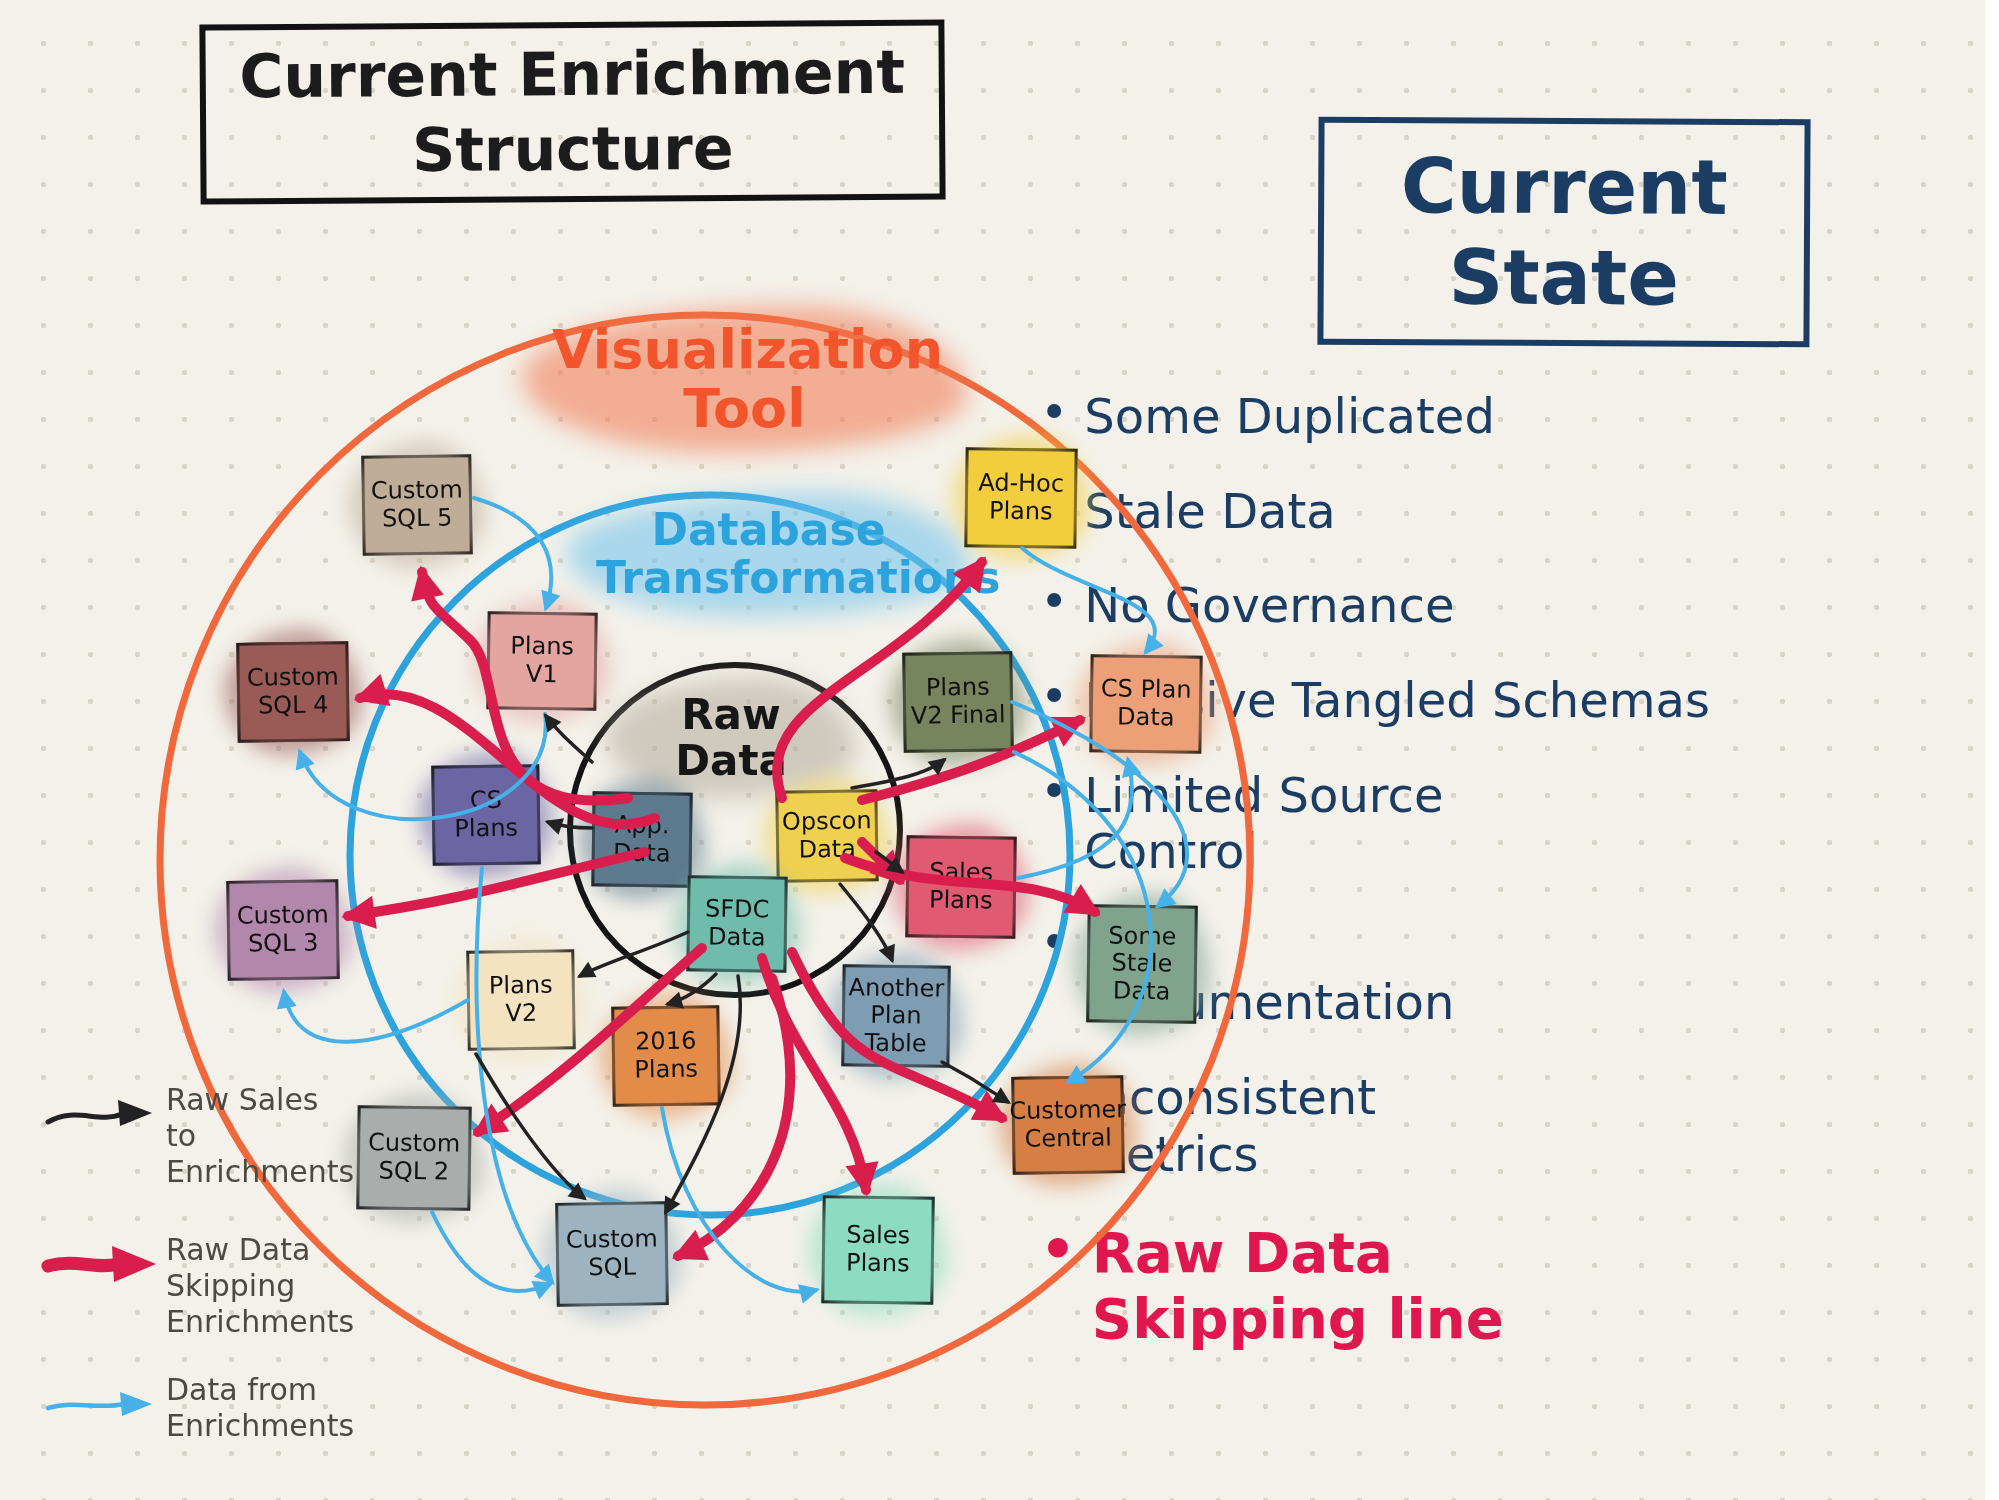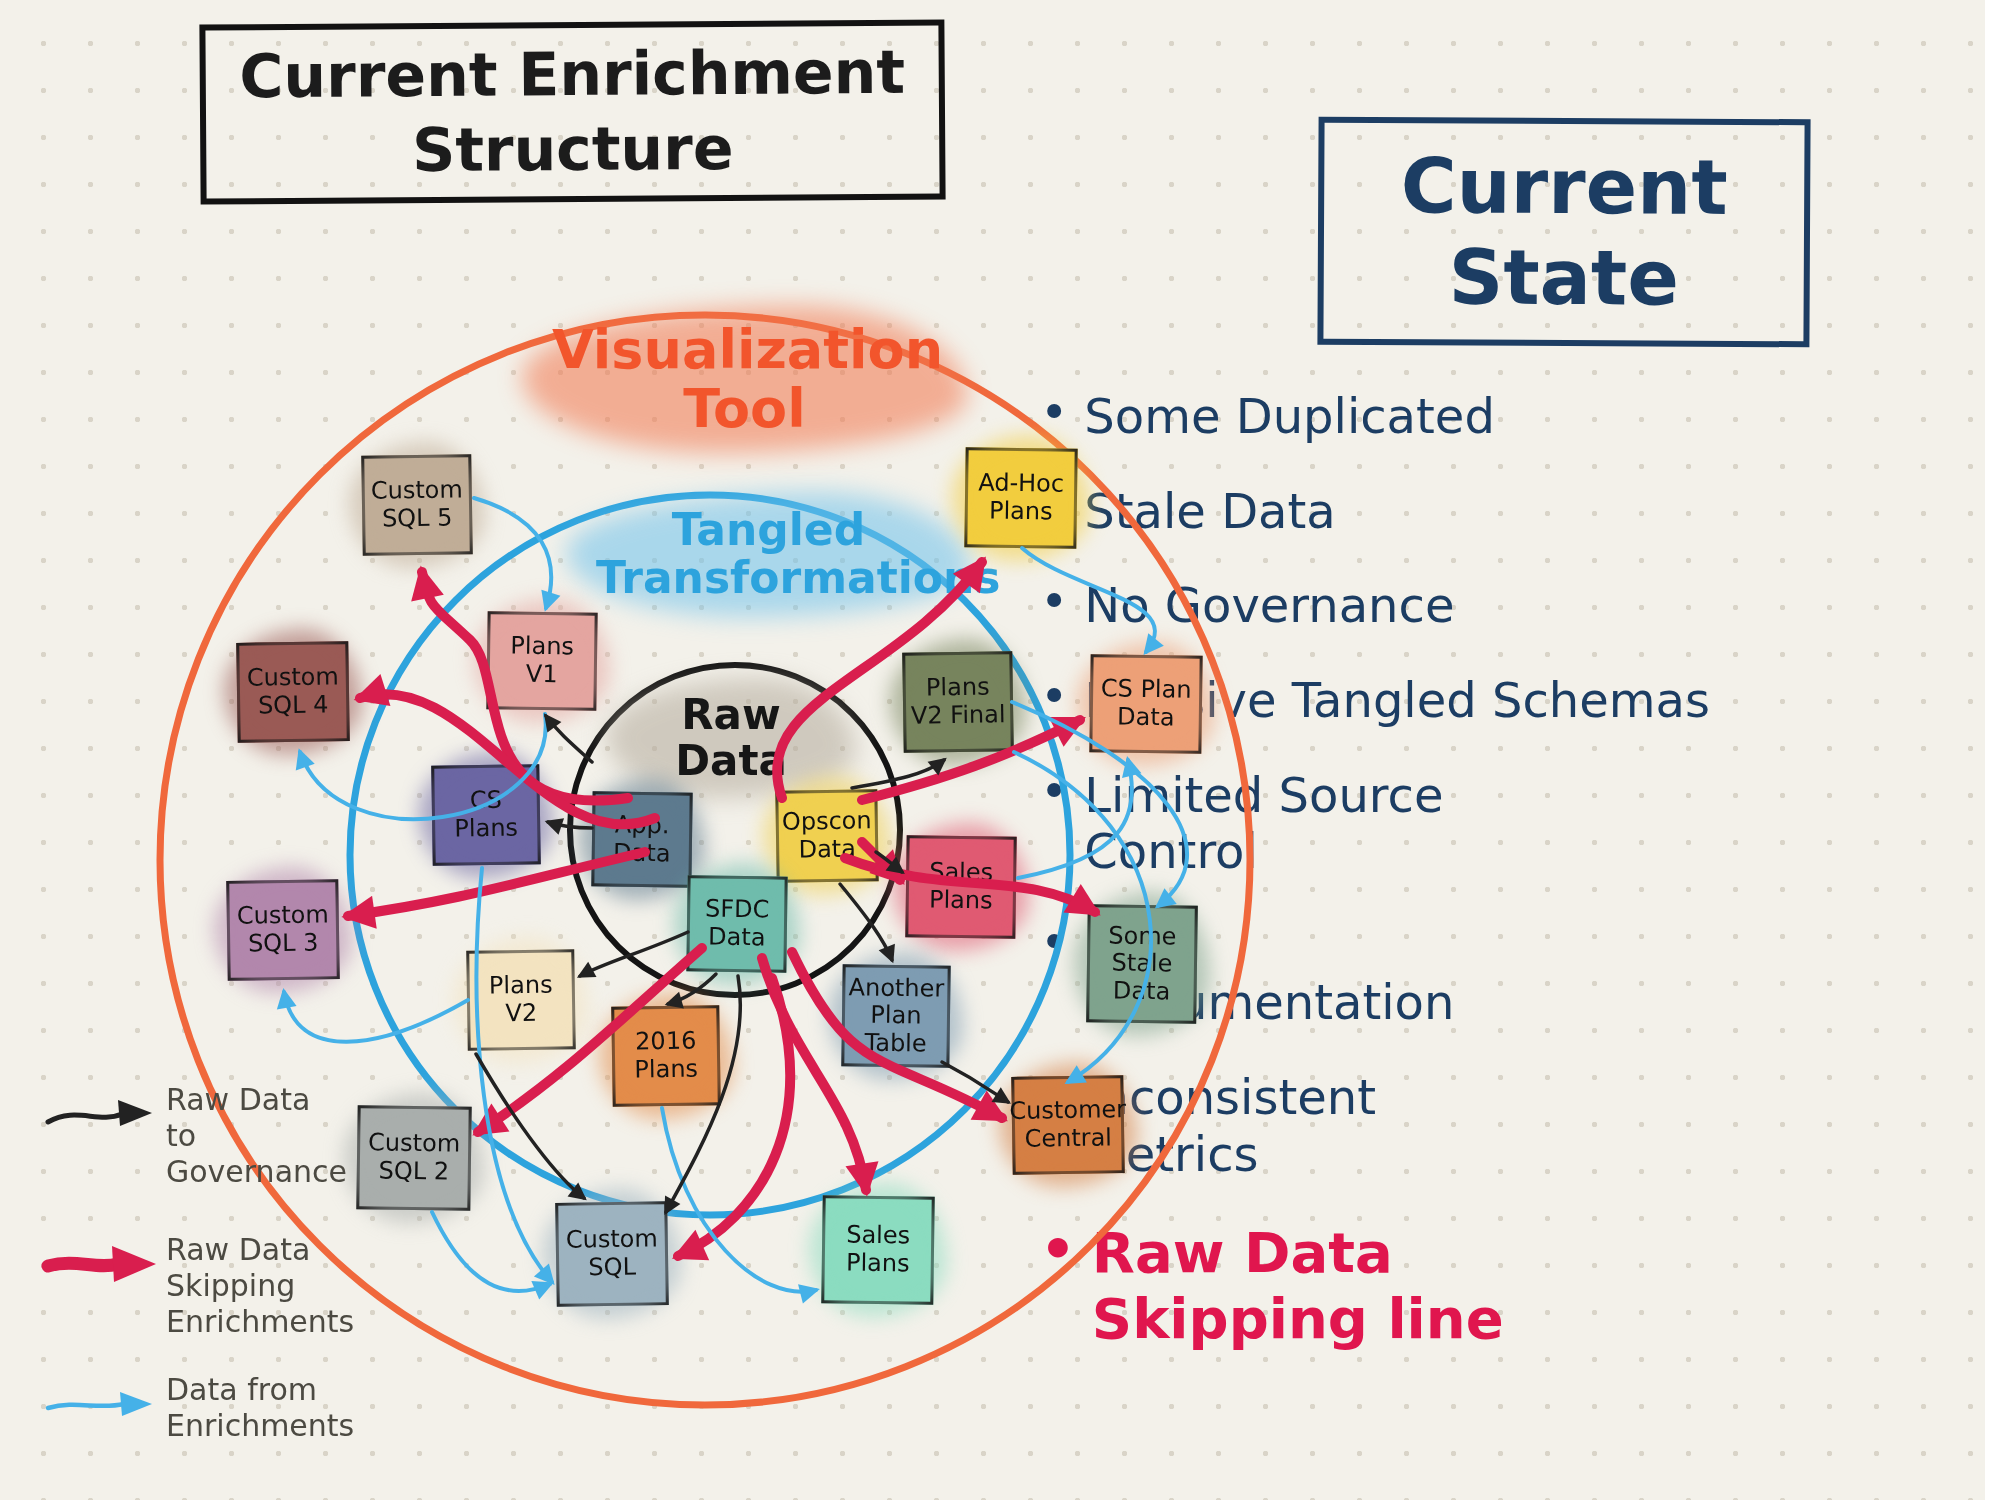--- a/index.html
+++ b/index.html
@@ -117,21 +117,21 @@
     <circle class="ring" cx="710" cy="855" r="360" stroke-width="7" style="stroke:var(--ring-blue)"></circle>
     <circle class="ring" cx="735" cy="830" r="165" stroke-width="6" style="stroke:var(--ring-black)"></circle>
   </svg>
 
   <div class="ring-label" id="viz-label" style="color: rgb(242, 85, 44);">
     <span class="blob" style="background-color: rgb(242, 118, 77);"></span>
     <span>Visualization Tool</span>
   </div>
   <div class="ring-label" id="db-label" style="color: rgb(45, 163, 221);">
     <span class="blob" style="background-color: rgb(110, 194, 236);"></span>
-    <span>Tangled Transformations</span>
+    <span>Database Transformations</span>
   </div>
   <div class="ring-label" id="raw-label">
     <span class="blob" style="background-color: rgb(179, 170, 155);"></span>
     <span>Raw Data</span>
   </div>
 
   <div class="node" style="left: 362px; top: 455px; width: 110px; height: 100px; background-color: rgb(192, 173, 151);">
       <span class="blob"></span>
       <span class="node-label">Custom SQL 5</span>
     </div>
@@ -258,21 +258,21 @@
     <path class="edge edge-black" marker-end="url(#mblack)" d="M 876 852 C 888 860, 894 866, 902 872"></path>
     <path class="edge edge-black" marker-end="url(#mblack)" d="M 476 1054 C 520 1130, 558 1178, 584 1198"></path>
     <path class="edge edge-black" marker-end="url(#mblack)" d="M 738 976 C 752 1060, 700 1150, 666 1212"></path>
   </svg>
 
   <div class="legend-row" id="legend-1">
     <svg width="120" height="60" viewBox="0 0 120 60">
       <path class="lg-line lg-thin-black" d="M8 40 C 36 24, 58 42, 82 32"></path>
       <polygon class="lg-head-black" points="78,18 112,31 80,44"></polygon>
     </svg>
-    <span class="legend-label">Raw Data to Governance</span>
+    <span class="legend-label">Raw Sales to Enrichments</span>
   </div>
   <div class="legend-row" id="legend-2">
     <svg width="120" height="60" viewBox="0 0 120 60">
       <path class="lg-line lg-thick-red" d="M8 34 C 36 26, 56 38, 78 32"></path>
       <polygon class="lg-head-red" points="72,14 116,32 74,50"></polygon>
     </svg>
     <span class="legend-label">Raw Data Skipping Enrichments</span>
   </div>
   <div class="legend-row" id="legend-3">
     <svg width="120" height="60" viewBox="0 0 120 60">

